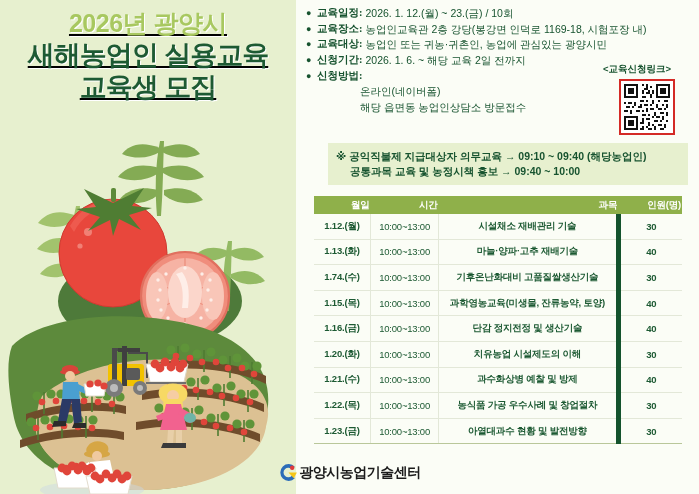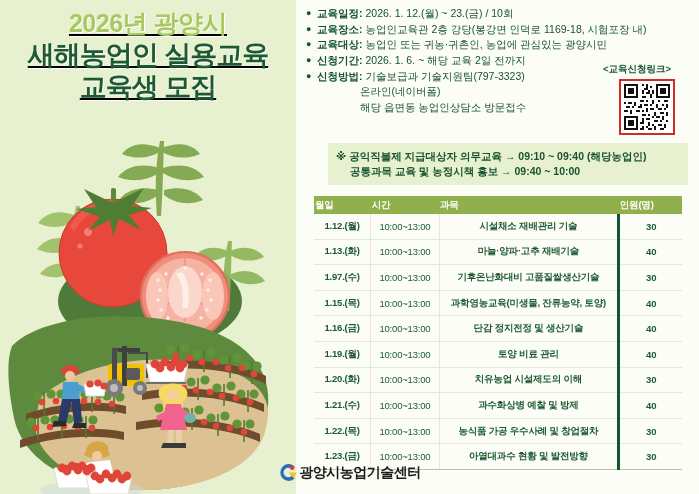--- a/index.html
+++ b/index.html
@@ -63,21 +63,21 @@
     font-size:10.5px;color:#17532f;
     line-height:1.0;
     margin-bottom:5.2px;
     white-space:nowrap;
   }
   .b-dot{
     flex:0 0 11px;
     font-size:9px;color:#17532f;
     padding-top:1px;
   }
-  .b-label{font-weight:bold;color:#17532f;margin-right:3px;}
+  .b-label{font-weight:bold;color:#17532f;margin-right:3px;font-family:Liberation Serif, serif;}
   .b-value{color:#17532f;font-weight:500;}
   .b-sub{
     font-size:10.5px;color:#17532f;
     margin:0 0 5.2px 54px;
     line-height:1.0;white-space:nowrap;
   }
 
   
   .qr-wrap{
     position:absolute;right:8px;top:63px;
@@ -117,38 +117,38 @@
     border-collapse:collapse;
     font-size:9.5px;
   }
   .tbl th{
     background:#8fb04a;
     color:#ffffff;
     font-weight:bold;
     font-size:9.5px;
     height:16px;
     border:none;
-    text-align:left;
+    text-align:right;
     letter-spacing:-0.2px;
   }
   .tbl td{
     height:22.6px;
     text-align:center;
     color:#1d5a33;
     border-bottom:1px solid #e3e8d8;
     background:#fbfdf6;
     letter-spacing:-0.2px;
   }
   .tbl tr:last-child td{border-bottom:1px solid #b9c79a;}
   .c-date{width:56px;font-weight:bold;font-size:9.5px;}
   .c-time{width:66px;font-size:9.5px;color:#2a5c38;}
   .c-subj{width:184px;font-weight:bold;font-size:9.5px;}
   .c-cap{width:62px;font-weight:bold;font-size:9.5px;}
   .tbl td.c-time,.tbl td.c-date{border-right:1px solid #e3e8d8;}
-  .tbl td.c-subj{border-right:3px solid #14532d;}
+  .tbl td.c-subj{border-right:5px solid #14532d;}
 
   
   .footer{
     position:absolute;left:0;right:0;top:462px;
     display:flex;align-items:center;justify-content:center;
   }
   .logo-mark{width:21px;height:21px;}
   .footer-name{
     font-size:14px;font-weight:bold;color:#1b1b1b;
     letter-spacing:-0.5px;
@@ -486,21 +486,20 @@
         <span class="b-value">농업인 또는 귀농·귀촌인, 농업에 관심있는 광양시민</span>
       </div>
       <div class="b-row">
         <span class="b-dot">●</span>
         <span class="b-label">신청기간:</span>
         <span class="b-value">2026. 1. 6. ~ 해당 교육 2일 전까지</span>
       </div>
       <div class="b-row">
         <span class="b-dot">●</span>
         <span class="b-label">신청방법:</span>
-        <span class="b-value">기술보급과 기술지원팀(797-3323)</span>
       </div>
       <div class="b-sub">온라인(네이버폼)</div>
       <div class="b-sub">해당 읍면동 농업인상담소 방문접수</div>
     </div>
 
     <div class="qr-wrap">
       <div class="qr-caption">&lt;교육신청링크&gt;</div>
       <div class="qr-box">
         <svg width="50" height="50" viewBox="0 0 25 25" shape-rendering="crispEdges">
           <rect width="25" height="25" fill="#fff"></rect>
@@ -599,41 +598,35 @@
           <td class="c-subj">시설채소 재배관리 기술</td>
           <td class="c-cap">30</td>
         </tr>
         <tr>
           <td class="c-date">1.13.(화)</td>
           <td class="c-time">10:00~13:00</td>
           <td class="c-subj">마늘·양파·고추 재배기술</td>
           <td class="c-cap">40</td>
         </tr>
         <tr>
-          <td class="c-date">1.97.(수)</td>
+          <td class="c-date">1.74.(수)</td>
           <td class="c-time">10:00~13:00</td>
           <td class="c-subj">기후온난화대비 고품질쌀생산기술</td>
           <td class="c-cap">30</td>
         </tr>
         <tr>
           <td class="c-date">1.15.(목)</td>
           <td class="c-time">10:00~13:00</td>
           <td class="c-subj">과학영농교육(미생물, 잔류농약, 토양)</td>
           <td class="c-cap">40</td>
         </tr>
         <tr>
           <td class="c-date">1.16.(금)</td>
           <td class="c-time">10:00~13:00</td>
           <td class="c-subj">단감 정지전정 및 생산기술</td>
-          <td class="c-cap">40</td>
-        </tr>
-        <tr>
-          <td class="c-date">1.19.(월)</td>
-          <td class="c-time">10:00~13:00</td>
-          <td class="c-subj">토양 비료 관리</td>
           <td class="c-cap">40</td>
         </tr>
         <tr>
           <td class="c-date">1.20.(화)</td>
           <td class="c-time">10:00~13:00</td>
           <td class="c-subj">치유농업 시설제도의 이해</td>
           <td class="c-cap">30</td>
         </tr>
         <tr>
           <td class="c-date">1.21.(수)</td>

